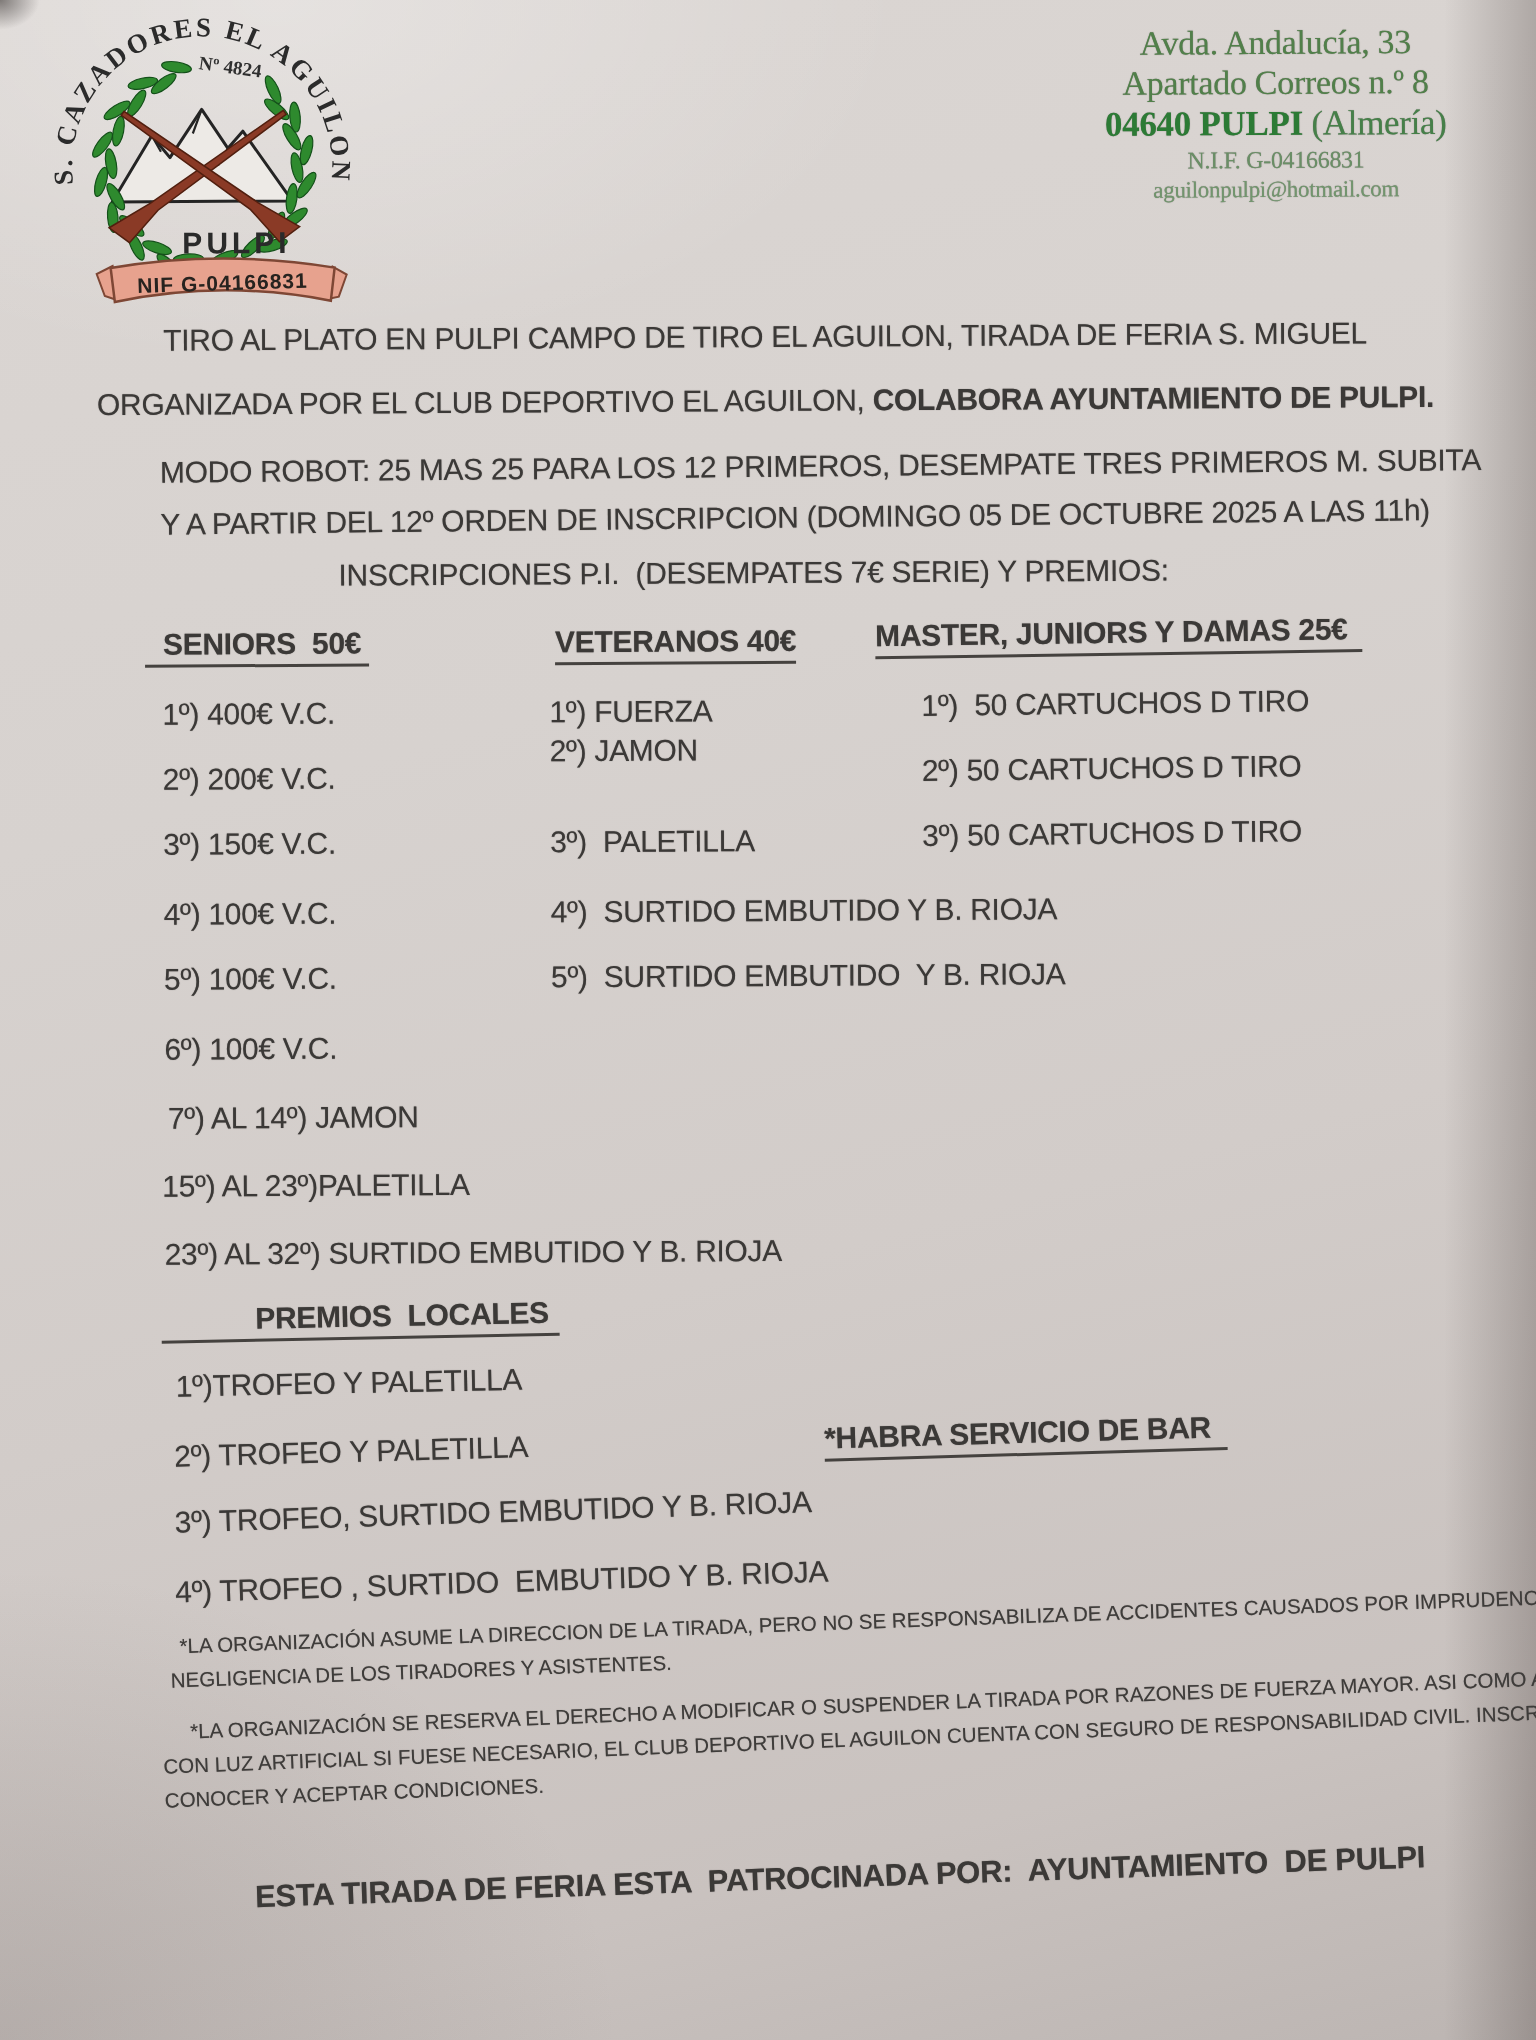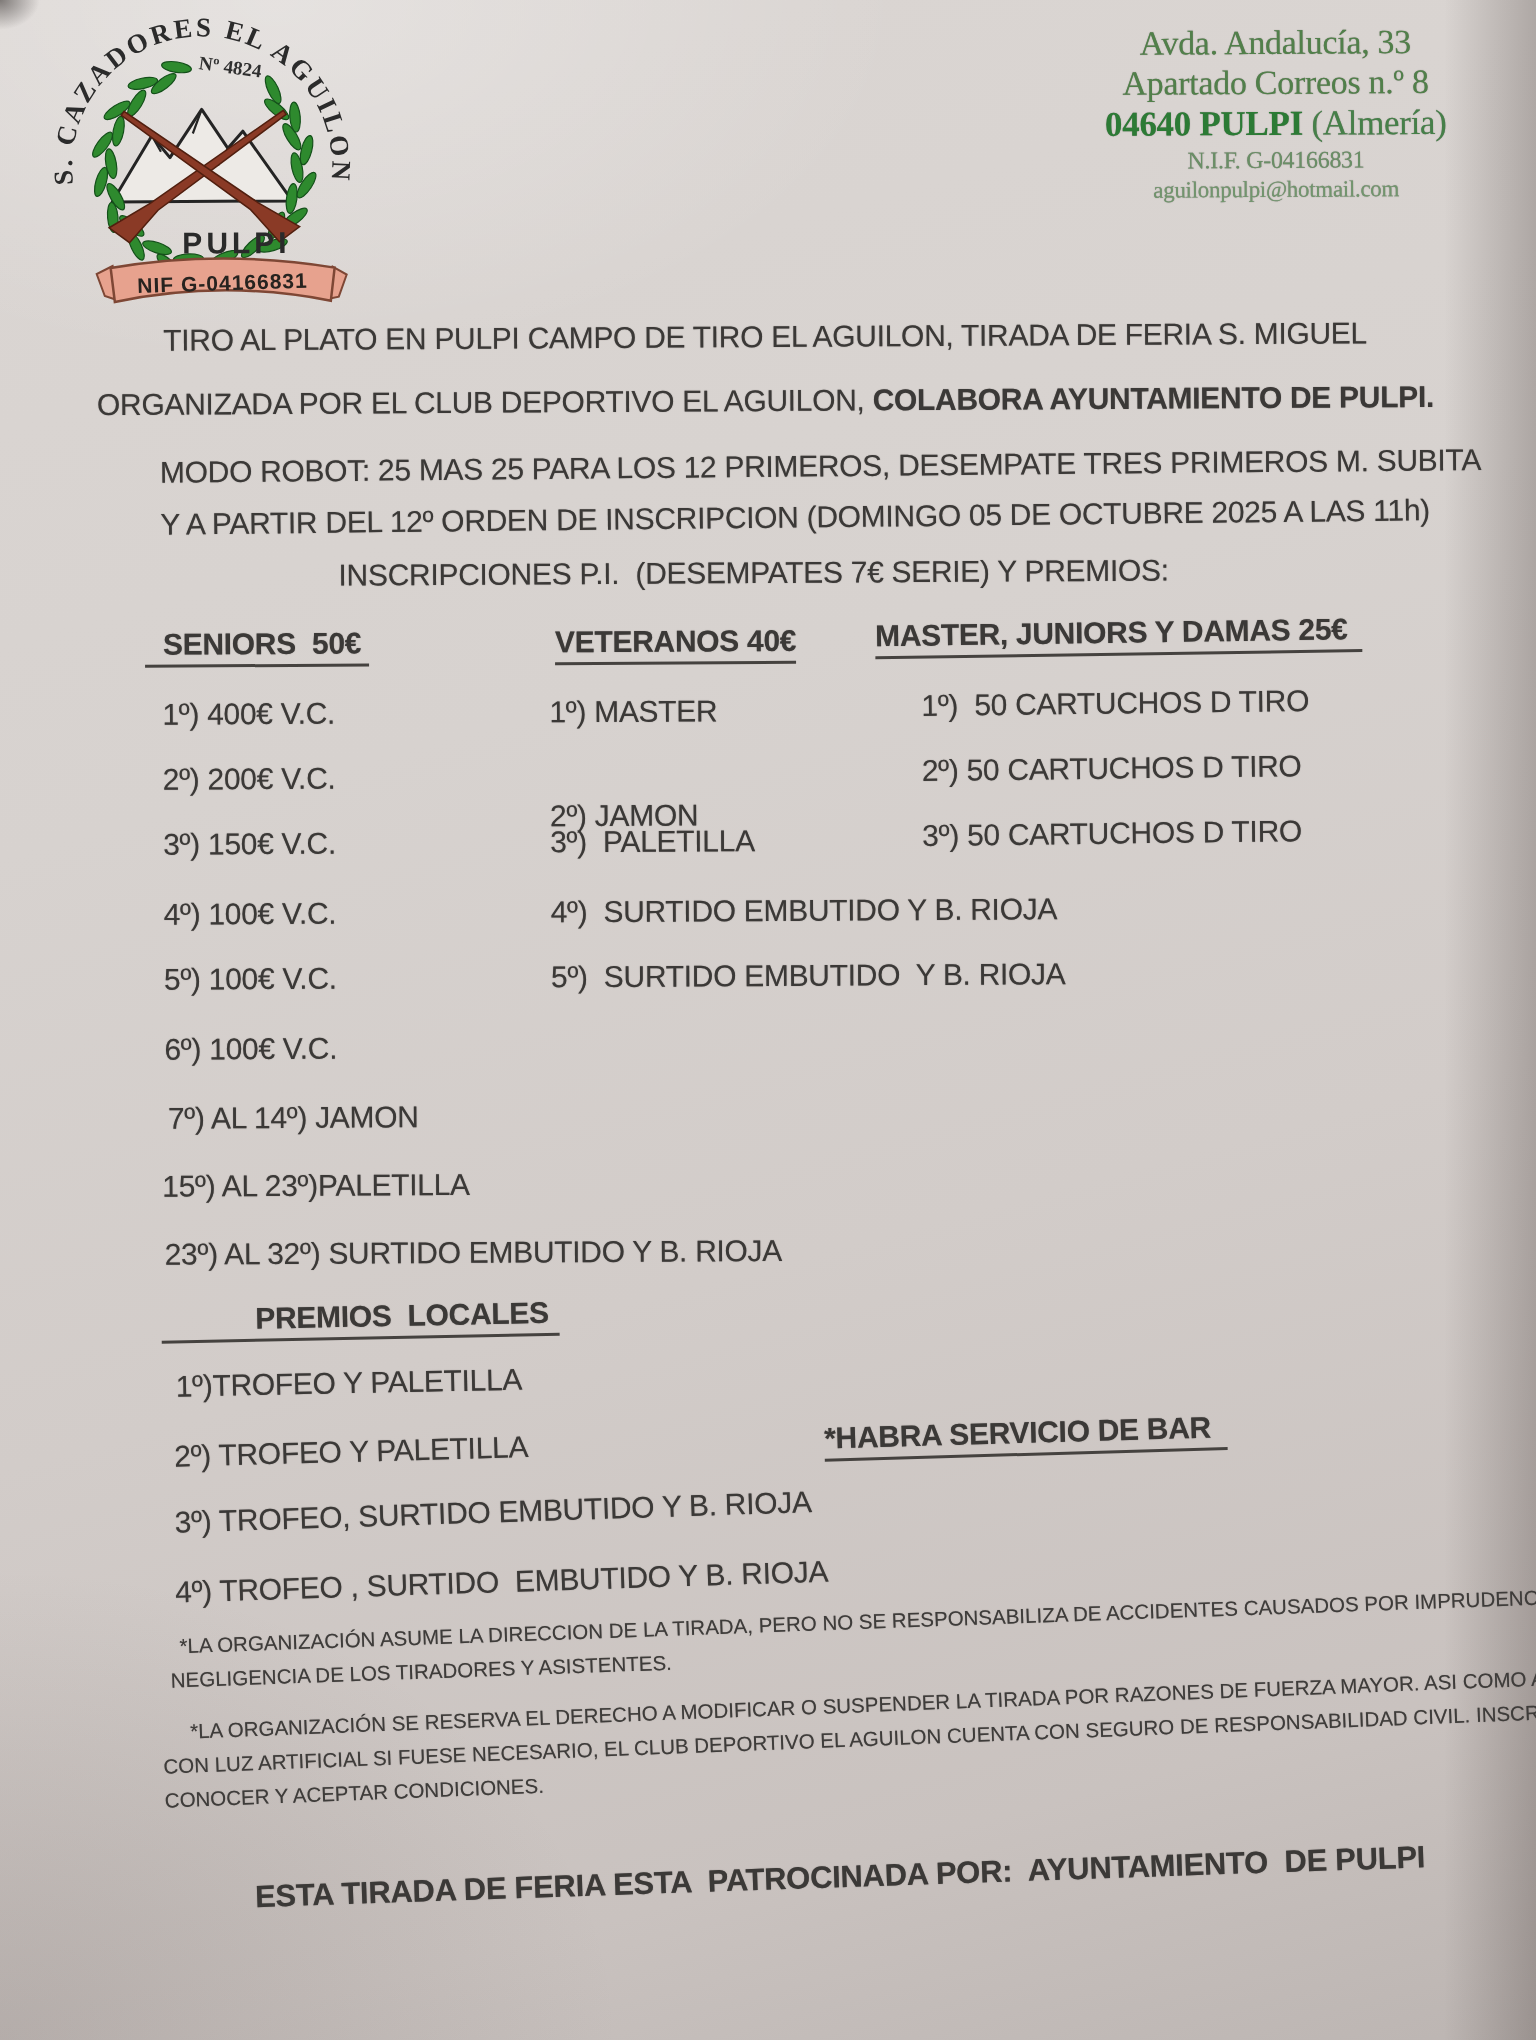--- a/index.html
+++ b/index.html
@@ -120,22 +120,22 @@
     <div class="abs t s30 b" style="left:556px;top:624px"><span class="ul">VETERANOS 40€</span></div>
     <div class="abs t s30 b rot" style="left:876px;top:620px;transform:rotate(-0.5deg)"><span class="ul" style="padding-right:14px">MASTER, JUNIORS Y DAMAS 25€</span></div>
 
     <div class="abs t s30" style="left:163px;top:694px">1º) 400€ V.C.</div>
     <div class="abs t s30" style="left:163px;top:759px">2º) 200€ V.C.</div>
     <div class="abs t s30" style="left:163px;top:824px">3º) 150€ V.C.</div>
     <div class="abs t s30" style="left:163px;top:894px">4º) 100€ V.C.</div>
     <div class="abs t s30" style="left:163px;top:959px">5º) 100€ V.C.</div>
     <div class="abs t s30" style="left:163px;top:1029px">6º) 100€ V.C.</div>
 
-    <div class="abs t s30" style="left:550px;top:694px">1º) MASTER</div>
-    <div class="abs t s30" style="left:550px;top:798px">2º) JAMON</div>
+    <div class="abs t s30" style="left:550px;top:694px">1º) FUERZA</div>
+    <div class="abs t s30" style="left:550px;top:733px">2º) JAMON</div>
     <div class="abs t s30" style="left:550px;top:824px">3º)  PALETILLA</div>
     <div class="abs t s30" style="left:550px;top:894px">4º)  SURTIDO EMBUTIDO Y B. RIOJA</div>
     <div class="abs t s30" style="left:550px;top:959px">5º)  SURTIDO EMBUTIDO  Y B. RIOJA</div>
 
     <div class="abs t s30 rot" style="left:922px;top:690px;transform:rotate(-0.4deg)">1º)  50 CARTUCHOS D TIRO</div>
     <div class="abs t s30 rot" style="left:922px;top:755px;transform:rotate(-0.4deg)">2º) 50 CARTUCHOS D TIRO</div>
     <div class="abs t s30 rot" style="left:922px;top:820px;transform:rotate(-0.4deg)">3º) 50 CARTUCHOS D TIRO</div>
 
     <div class="abs t s30" style="left:166px;top:1098px">7º) AL 14º) JAMON</div>
     <div class="abs t s30" style="left:160px;top:1166px">15º) AL 23º)PALETILLA</div>

